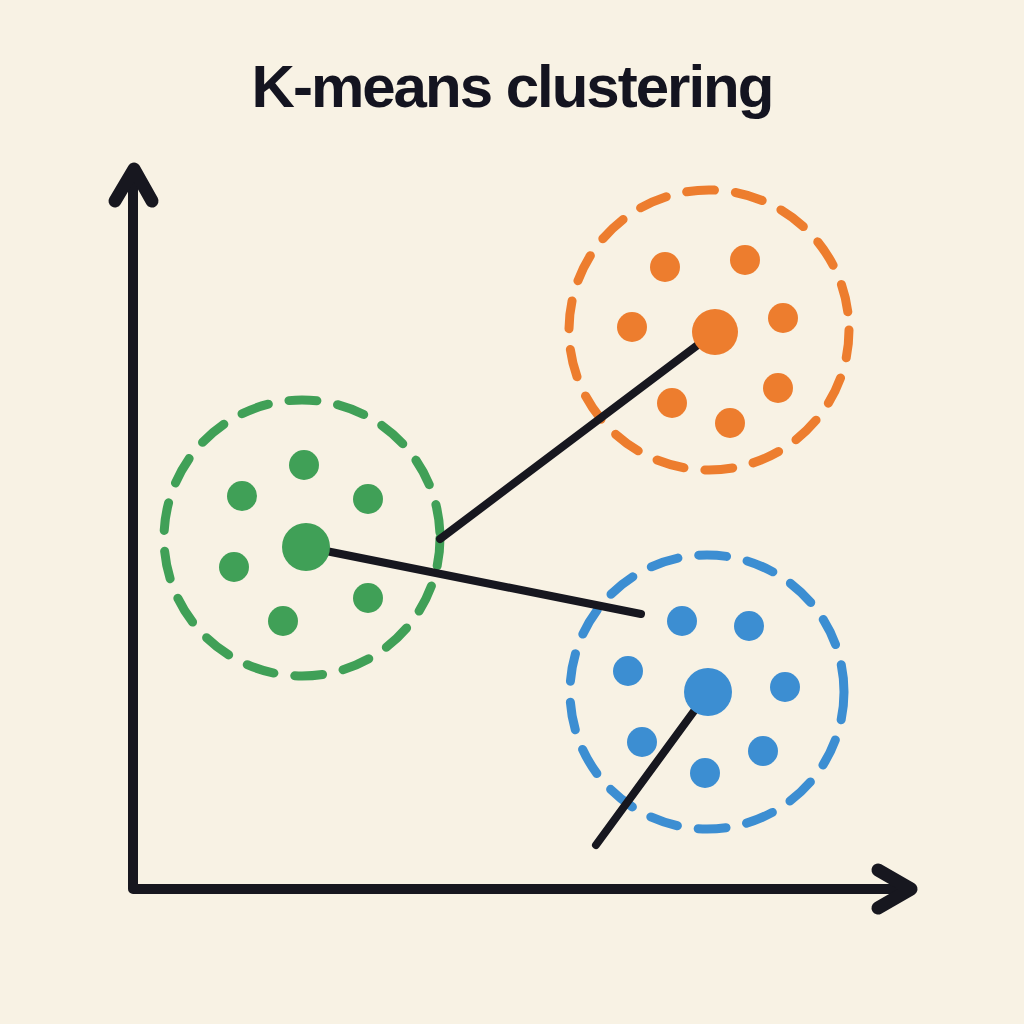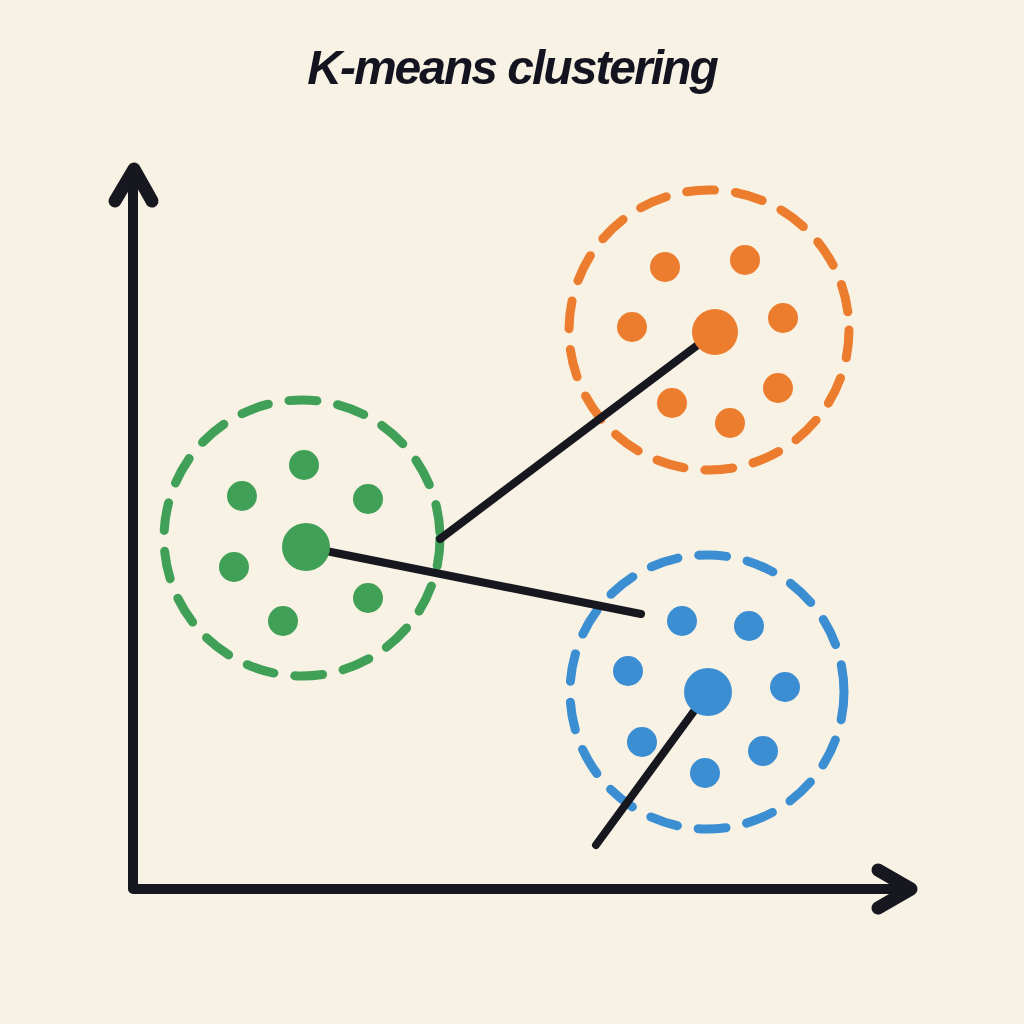--- a/index.html
+++ b/index.html
@@ -10,29 +10,28 @@
     overflow: hidden;
     font-family: "Liberation Sans", sans-serif;
   }
   .canvas {
     position: relative;
     width: 1024px;
     height: 1024px;
   }
   .title {
     position: absolute;
-    top: 40px;
+    top: 52px;
     left: 0;
     width: 100%;
     text-align: center;
-    font-size: 48px;
+    font-size: 60px;
     font-weight: 700;
     letter-spacing: -2px;
     user-select: none;
-    font-style: italic;
   }
   svg.diagram {
     position: absolute;
     top: 0;
     left: 0;
   }
 </style>
 </head>
 <body style="background: rgb(248, 242, 228);">
 

